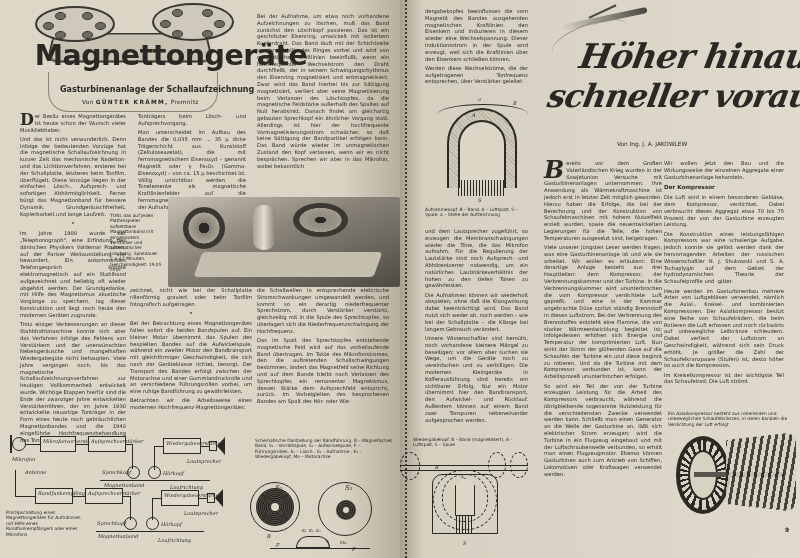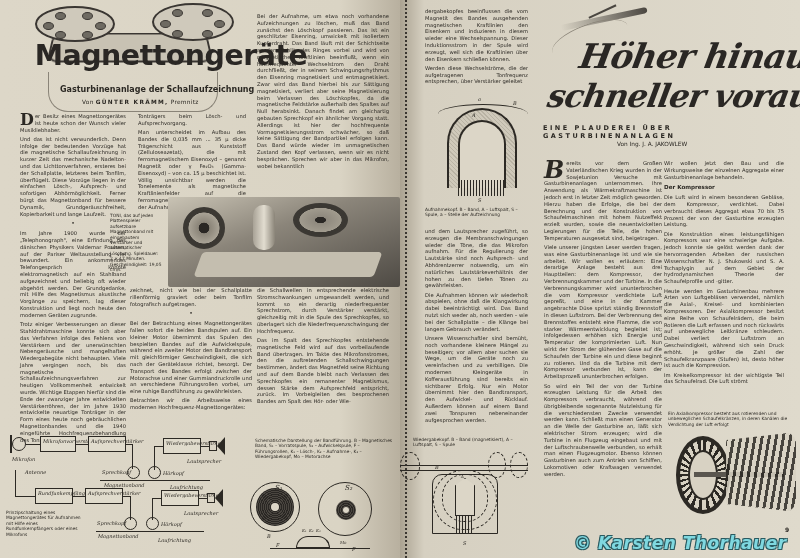--- a/index.html
+++ b/index.html
@@ -224,21 +224,20 @@
     <div style="position:absolute;left:510px;top:452px;width:18px;height:26px;border:1px dashed #2c2924;border-radius:50%;"></div>
   </div>
 
   <div style="position:absolute;left:560px;top:6px;width:90px;height:20px;">
     <div style="position:absolute;left:0;top:10px;width:88px;height:6px;background:linear-gradient(90deg,transparent,#4a4640);transform:rotate(-12deg);border-radius:3px;"></div>
     <div style="position:absolute;left:30px;top:4px;width:30px;height:14px;border-top:2px solid #4a4640;transform:rotate(-25deg);"></div>
     <div style="position:absolute;left:-10px;top:18px;width:80px;height:30px;border-top:1px solid #8a8478;border-radius:50%;transform:rotate(-20deg);"></div>
   </div>
   <div class="script-title" style="left:580px;top:36px;font-size:34px;transform:skewX(-10deg);letter-spacing:-1px;">Höher hinauf</div>
   <div class="script-title" style="left:548px;top:77px;font-size:32px;transform:skewX(-10deg);letter-spacing:-1px;">schneller voraus</div>
-  <div class="spaced-sub" style="left:543px;">EINE PLAUDEREI ÜBER GASTURBINENANLAGEN</div>
   <div class="byline-r">Von Ing. J. A. JAKOWLEW</div>
 
   <div class="col" style="left:544px;top:160px;width:118px;">
     <p><span class="dropcap-script">B</span><span>ereits vor dem Großen Vaterländischen Krieg wurden in der Sowjetunion Versuche mit Gasturbinenanlagen unternommen. Ihre Anwendung als Wärmekraftmaschine ist jedoch erst in letzter Zeit möglich geworden. Hierzu haben die Erfolge, die bei der Berechnung und der Konstruktion von Schaufelmaschinen mit hohem Nutzeffekt erzielt wurden, sowie die neuentwickelten Legierungen für die Teile, die hohen Temperaturen ausgesetzt sind, beigetragen.</span></p>
     <p>Viele unserer jüngsten Leser werden fragen, was eine Gasturbinenanlage ist und wie sie arbeitet. Wir wollen es erläutern: Eine derartige Anlage besteht aus drei Hauptteilen: dem Kompressor, der Verbrennungskammer und der Turbine. In die Verbrennungskammer wird ununterbrochen die vom Kompressor verdichtete Luft gepreßt, und eine in der Kammer angebrachte Düse spritzt ständig Brennstoff in diesen Luftstrom. Bei der Verbrennung des Brennstoffes entsteht eine Flamme, die von starker Wärmeentwicklung begleitet ist; infolgedessen erhöhen sich Energie und Temperatur der komprimierten Luft. Nun wirkt der Strom der glühenden Gase auf die Schaufeln der Turbine ein und diese beginnt zu rotieren. Und da die Turbine mit dem Kompressor verbunden ist, kann der Arbeitsprozeß ununterbrochen erfolgen.</p>
     <p>So wird ein Teil der von der Turbine erzeugten Leistung für die Arbeit des Kompressors verbraucht, während die übrigbleibende sogenannte Nutzleistung für die verschiedensten Zwecke verwendet werden kann. Schließt man einen Generator an die Welle der Gasturbine an, läßt sich elektrischer Strom erzeugen; wird die Turbine in ein Flugzeug eingebaut und mit der Luftschraubenwelle verbunden, so erhält man einen Flugzeugmotor. Ebenso können Gasturbinen auch zum Antrieb von Schiffen, Lokomotiven oder Kraftwagen verwendet werden.</p>
   </div>
 
   <div class="col" style="left:664px;top:160px;width:120px;">
     <p>Wir wollen jetzt den Bau und die Wirkungsweise der einzelnen Aggregate einer Gasturbinenanlage behandeln.</p>
@@ -252,14 +251,13 @@
   <div class="caption" style="left:668px;top:411px;width:120px;">Ein Axialkompressor besteht aus rotierenden und unbeweglichen Schaufelkränzen, in deren Kanälen die Verdichtung der Luft erfolgt</div>
 
   <div style="position:absolute;left:672px;top:432px;width:128px;height:90px;">
     <div style="position:absolute;left:4px;top:4px;width:54px;height:78px;border-radius:50%;border:4px solid #2c2924;background:repeating-conic-gradient(#2c2924 0 6deg,#d8d2c3 6deg 14deg);"></div>
     <div style="position:absolute;left:16px;top:18px;width:30px;height:50px;border-radius:50%;background:#d8d2c3;border:2px solid #2c2924;"></div>
     <div style="position:absolute;left:22px;top:40px;width:90px;height:5px;background:#5a564f;"></div>
     <div style="position:absolute;left:54px;top:0px;width:70px;height:80px;background:repeating-linear-gradient(100deg,#2c2924 0,#2c2924 3px,#d8d2c3 3px,#d8d2c3 7px);border-radius:12px;clip-path:polygon(0 10%,100% 0,100% 100%,0 90%);opacity:0.85;"></div>
   </div>
 
   <div class="page-num" style="left:785px;top:526px;">9</div>
-  <div class="watermark">© Karsten Thorhauer</div>
 </div>
 
 </body></html>

